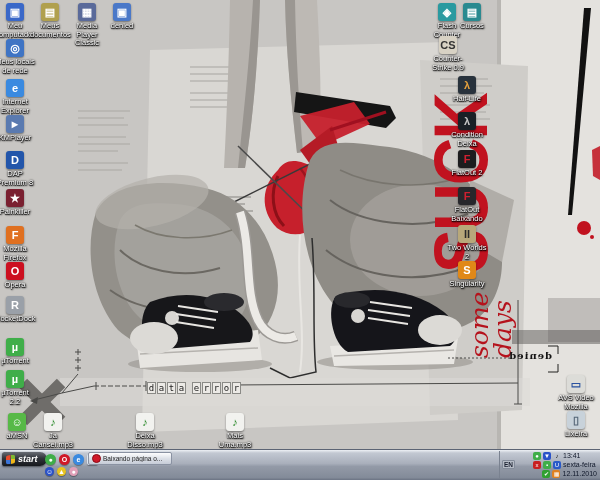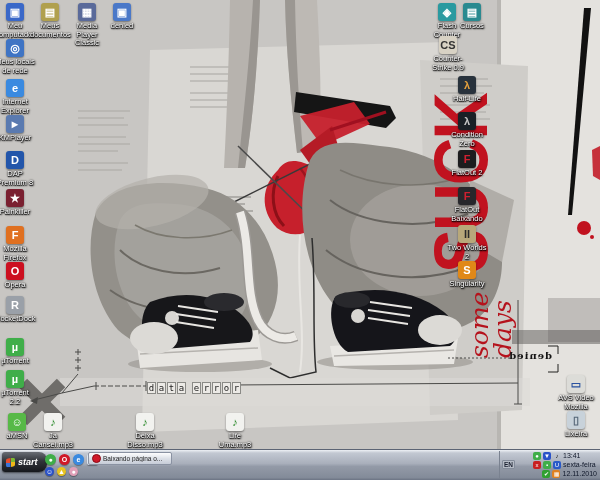--- a/index.html
+++ b/index.html
@@ -33,21 +33,21 @@
               display:flex;align-items:center;justify-content:center;
               font-size:11px;font-weight:bold;color:#fff;
               box-shadow:0 1px 2px rgba(0,0,0,.45);}
   .icon-label{font-size:7.5px;line-height:8.5px;color:#fff;margin-top:1px;
               text-shadow:0 1px 1px #000,0 0 2px #000,1px 1px 2px #000;}
 
   
   #taskbar{position:absolute;left:0;bottom:0;width:600px;height:30px;z-index:3;
            background:linear-gradient(#eef1f5 0%,#c2c8d2 10%,#a9afbb 45%,#939aa7 55%,#838b99 92%,#6b7383 100%);
            border-top:1px solid #5c6474;}
-  #start-btn{position:absolute;left:2px;top:2px;height:20px;padding:0 9px 0 4px;
+  #start-btn{position:absolute;left:2px;top:2px;height:14px;padding:0 9px 0 4px;
              border-radius:3px 8px 8px 3px;display:flex;align-items:center;gap:3px;
              background:linear-gradient(#686c74,#31343b 45%,#16181d);
              color:#fff;font-size:9px;font-weight:bold;font-style:italic;
              box-shadow:0 1px 2px rgba(0,0,0,.5);cursor:pointer;}
   #start-flag{width:9px;height:9px;border-radius:2px;transform:skewY(-6deg);
               background-image:linear-gradient(#e84b2c 50%,#3b74d8 50%),
                                linear-gradient(#7eb832 50%,#f2b718 50%);
               background-size:50% 100%;background-position:0 0,100% 0;
               background-repeat:no-repeat;}
   .tb-row{position:absolute;display:flex;align-items:center;gap:3px;}
@@ -303,41 +303,41 @@
       <div class="icon-cell" style="left: 33px; top: 413px;">
         <div class="icon-glyph" style="background: rgb(242, 242, 239); color: rgb(42, 138, 42);">♪</div>
         <div class="icon-label">Ja Cansei.mp3</div>
       </div>
       <div class="icon-cell" style="left: 125px; top: 413px;">
         <div class="icon-glyph" style="background: rgb(242, 242, 239); color: rgb(42, 138, 42);">♪</div>
         <div class="icon-label">Deixa Disso.mp3</div>
       </div>
       <div class="icon-cell" style="left: 215px; top: 413px;">
         <div class="icon-glyph" style="background: rgb(242, 242, 239); color: rgb(42, 138, 42);">♪</div>
-        <div class="icon-label">Life Uma.mp3</div>
+        <div class="icon-label">Mais Uma.mp3</div>
       </div>
       <div class="icon-cell" style="left: 427px; top: 3px;">
         <div class="icon-glyph" style="background: rgb(42, 154, 160);">◈</div>
         <div class="icon-label">Flash Counter</div>
       </div>
       <div class="icon-cell" style="left: 452px; top: 3px;">
         <div class="icon-glyph" style="background: rgb(42, 138, 144);">▤</div>
         <div class="icon-label">Cursos</div>
       </div>
       <div class="icon-cell" style="left: 428px; top: 36px;">
         <div class="icon-glyph" style="background: rgb(216, 210, 196); color: rgb(51, 51, 51);">CS</div>
         <div class="icon-label">Counter-Strike 0.9</div>
       </div>
       <div class="icon-cell" style="left: 447px; top: 76px;">
         <div class="icon-glyph" style="background: rgb(40, 50, 60); color: rgb(232, 163, 61);">λ</div>
         <div class="icon-label">Half-Life</div>
       </div>
       <div class="icon-cell" style="left: 447px; top: 112px;">
         <div class="icon-glyph" style="background: rgb(26, 32, 38); color: rgb(200, 200, 200);">λ</div>
-        <div class="icon-label">Condition Zero</div>
+        <div class="icon-label">Condition Deixa</div>
       </div>
       <div class="icon-cell" style="left: 447px; top: 150px;">
         <div class="icon-glyph" style="background: rgb(28, 28, 30); color: rgb(208, 32, 48);">F</div>
         <div class="icon-label">FlatOut 2</div>
       </div>
       <div class="icon-cell" style="left: 447px; top: 187px;">
         <div class="icon-glyph" style="background: rgb(39, 39, 43); color: rgb(208, 32, 48);">F</div>
         <div class="icon-label">FlatOut Baixando</div>
       </div>
       <div class="icon-cell" style="left: 447px; top: 225px;">

